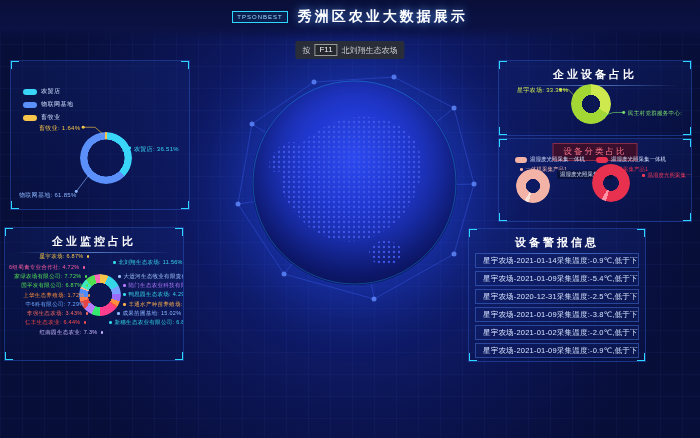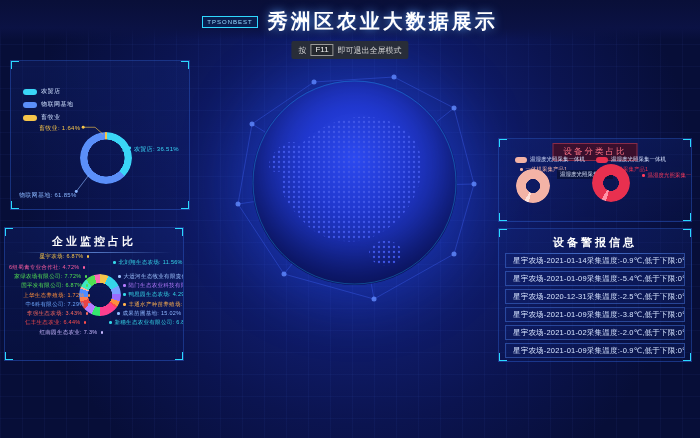--- a/index.html
+++ b/index.html
@@ -9,21 +9,21 @@
   #app::before{content:"";position:absolute;inset:0;pointer-events:none;
     background-image:linear-gradient(rgba(90,130,255,.05) 1px,transparent 1px),
                      linear-gradient(90deg,rgba(90,130,255,.05) 1px,transparent 1px);
     background-size:22px 22px;}
   
   .header{position:absolute;top:0;left:0;right:0;height:40px;z-index:5;
     background:linear-gradient(180deg,#090f38 0%,#0b1244 70%,rgba(11,18,68,0) 100%);}
   .title-row{display:flex;justify-content:center;align-items:center;gap:10px;padding-top:8px;}
   .logo{border:1px solid #2fd8ff;color:#9adcff;font-size:6px;line-height:8px;padding:1px 4px;
     letter-spacing:1px;background:rgba(10,40,90,.6);}
-  .title{color:#ffffff;font-size:20px;font-weight:bold;letter-spacing:3px;
+  .title{color:#ffffff;font-size:14px;font-weight:bold;letter-spacing:3px;
     text-shadow:0 0 10px rgba(90,160,255,.9);}
   .hint{position:absolute;top:41px;left:50%;transform:translateX(-50%);
     background:rgba(42,46,54,.95);color:#cfcfcf;font-size:8px;padding:3px 7px;
     display:flex;gap:4px;align-items:center;border-radius:2px;z-index:6;}
   .key{border:1px solid #9a9a9a;border-radius:0;padding:0 4px;background:#24282e;color:#f0f0f0;
     font-size:8px;line-height:10px;}
   
   .globe{position:absolute;left:252px;top:80px;width:205px;height:205px;border-radius:50%;
     background:radial-gradient(circle at 50% 38%, #2c49f0 0%, #2138cf 32%, #172a9e 62%, #0d1866 100%);
     box-shadow:0 0 55px 18px rgba(35,80,255,.35), inset 0 -18px 40px rgba(0,0,40,.5);}
@@ -38,21 +38,21 @@
   .c.bl{left:-1px;bottom:-1px;border-left-width:2px;border-bottom-width:2px;}
   .c.br{right:-1px;bottom:-1px;border-right-width:2px;border-bottom-width:2px;}
   .phead{position:relative;text-align:center;color:#fff;font-size:11px;font-weight:bold;
     letter-spacing:3px;padding:6px 0 3px;}
   .phead::after{content:"";display:block;margin:3px auto 0;width:88%;height:1px;
     background:linear-gradient(90deg,transparent,rgba(120,170,255,.65),transparent);}
   .panel-industry{left:10px;top:60px;width:180px;height:150px;}
   .panel-enterprise{left:4px;top:227px;width:180px;height:134px;}
   .panel-deviceratio{left:498px;top:60px;width:194px;height:76px;}
   .panel-deviceclass{left:498px;top:138px;width:194px;height:84px;}
-  .panel-alarms{left:498px;top:228px;width:194px;height:134px;}
+  .panel-alarms{left:468px;top:228px;width:178px;height:134px;}
   
   .donut{position:absolute;border-radius:50%;
     -webkit-mask:radial-gradient(farthest-side,transparent calc(var(--hole) - 1.5%),#000 var(--hole));
     mask:radial-gradient(farthest-side,transparent calc(var(--hole) - 1.5%),#000 var(--hole));
     filter:drop-shadow(0 0 5px rgba(40,160,255,.45));}
   .d-industry{left:69px;top:71px;width:52px;height:52px;--hole:72%;}
   .d-enterprise{left:74px;top:46px;width:42px;height:42px;--hole:58%;}
   .d-deviceratio{left:72px;top:23px;width:40px;height:40px;--hole:46%;}
   .d-class-l{left:17px;top:30px;width:34px;height:34px;--hole:42%;filter:drop-shadow(0 0 4px rgba(255,140,140,.4));}
   .d-class-r{left:93px;top:25px;width:38px;height:38px;--hole:42%;filter:drop-shadow(0 0 4px rgba(255,40,80,.5));}
@@ -124,21 +124,21 @@
 
   <div class="header">
     <div class="title-row">
       <span class="logo">TPSONBEST</span>
       <span class="title">秀洲区农业大数据展示</span>
     </div>
   </div>
   <div class="hint">
     <span>按</span>
     <span class="key">F11</span>
-    <span>即可退出全屏模式</span>
+    <span>北刘翔生态农场</span>
   </div>
 
   <div class="panel panel-industry">
     <span class="c tl"></span>
       <span class="c tr"></span>
       <span class="c bl"></span>
       <span class="c br"></span>
     <div class="legend">
       <div class="lg-item">
         <span class="lg-swatch" style="background: rgb(58, 214, 247);"></span>
@@ -185,20 +185,36 @@
     <span class="lbl lbl-s dot-r" style="right: 80px; top: 101px; color: rgb(201, 184, 255);">红南园生态农业: 7.3%</span>
     <span class="lbl lbl-s dot-l" style="left: 108px; top: 31px; color: rgb(53, 214, 232);">北刘翔生态农场: 11.56%</span>
     <span class="lbl lbl-s dot-l" style="left: 113px; top: 45px; color: rgb(159, 195, 255);">大运河生态牧业有限责任公</span>
     <span class="lbl lbl-s dot-l" style="left: 118px; top: 54px; color: rgb(181, 123, 255);">陆门生态农业科技有限公</span>
     <span class="lbl lbl-s dot-l" style="left: 118px; top: 63px; color: rgb(53, 214, 232);">鸭思园生态农场: 4.29</span>
     <span class="lbl lbl-s dot-l" style="left: 118px; top: 73px; color: rgb(255, 177, 77);">丰通水产种苗养殖场: 1.</span>
     <span class="lbl lbl-s dot-l" style="left: 112px; top: 82px; color: rgb(143, 183, 255);">成果苗圃基地: 15.02%</span>
     <span class="lbl lbl-s dot-l" style="left: 104px; top: 91px; color: rgb(53, 214, 232);">新穗生态农业有限公司: 6.879</span>
   </div>
 
+  <div class="panel panel-deviceratio">
+    <span class="c tl"></span>
+      <span class="c tr"></span>
+      <span class="c bl"></span>
+      <span class="c br"></span>
+    <div class="phead">企业设备占比</div>
+    <div class="donut d-deviceratio" style="background: conic-gradient(rgb(205, 233, 78) 0%, rgb(205, 233, 78) 33.33%, rgb(163, 215, 51) 33.33%, rgb(163, 215, 51) 100%);"></div>
+    <svg class="lines" viewBox="0 0 194 76">
+      <polyline points="62,29 70,29 77,36" fill="none" stroke="#cde94e" stroke-width="0.8" stroke-opacity="0.8"></polyline>
+      <circle cx="62" cy="29" r="1.5" fill="#cde94e"></circle>
+      <polyline points="105,55 116,52 126,52" fill="none" stroke="#7be06f" stroke-width="0.8" stroke-opacity="0.8"></polyline>
+      <circle cx="126" cy="52" r="1.5" fill="#7be06f"></circle>
+    </svg>
+    <span class="lbl" style="left: 18px; top: 25px; color: rgb(205, 233, 78);">星宇农场: 33.33%</span>
+    <span class="lbl lbl-s" style="left: 129px; top: 49px; color: rgb(123, 224, 111);">民主村党群服务中心:</span>
+  </div>
 
   <div class="panel panel-deviceclass">
     <span class="c tl"></span>
       <span class="c tr"></span>
       <span class="c bl"></span>
       <span class="c br"></span>
     <div class="dc-chip">设备分类占比</div>
     <div class="dc-leg" style="left:16px;top:17px;">
       <span class="dc-swatch" style="background: rgb(243, 179, 166);"></span>
       <span class="dc-text">温湿度光照采集一体机</span>

